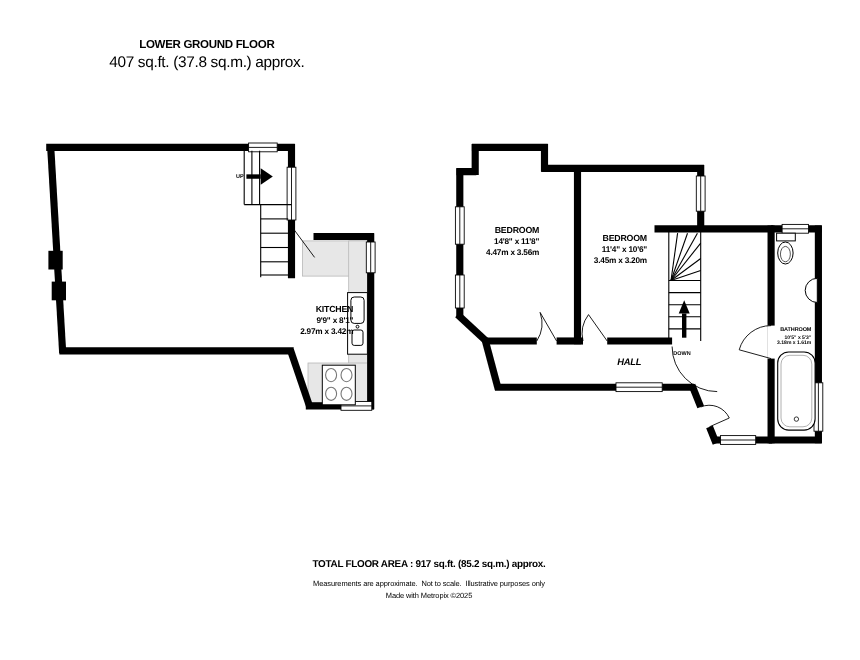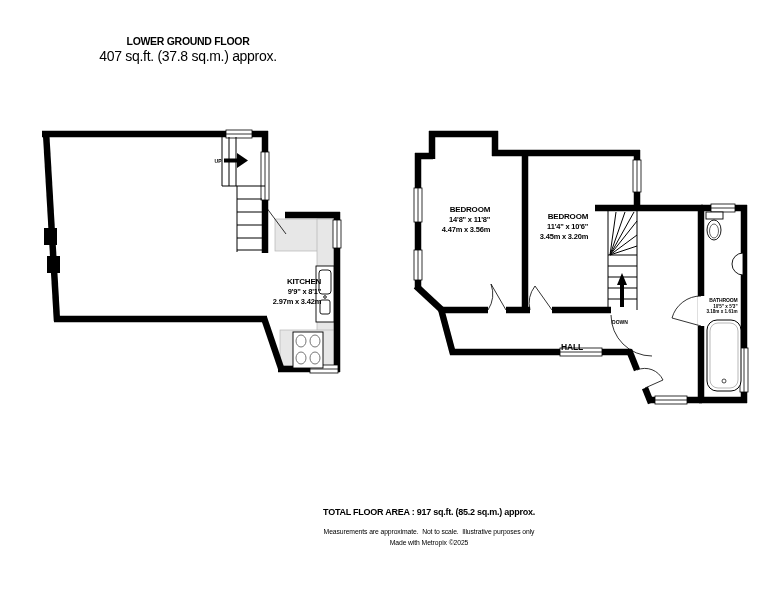--- a/index.html
+++ b/index.html
@@ -9,21 +9,21 @@
   .floor-title{position:absolute;transform:translateX(-50%);text-align:center;white-space:nowrap;}
   .ft1{font-size:10.5px;font-weight:700;letter-spacing:-0.3px;line-height:1.2;}
   .ft2{font-size:14px;font-weight:400;letter-spacing:-0.3px;line-height:1.25;}
   .room-label{position:absolute;transform:translateX(-50%);text-align:right;white-space:nowrap;line-height:1.3;}
   .rname{display:block;font-size:8px;font-weight:700;letter-spacing:-0.2px;}
   .rdim{display:block;font-size:7.5px;font-weight:700;letter-spacing:-0.2px;}
   .room-label.tiny .rname{font-size:5px;letter-spacing:-0.1px;}
   .room-label.tiny .rdim{font-size:4.6px;letter-spacing:0;}
   .mini-label{position:absolute;transform:translateX(-50%);font-size:5px;font-weight:700;white-space:nowrap;}
   .hall-label{position:absolute;transform:translateX(-50%);font-size:8.5px;font-weight:700;letter-spacing:-0.2px;white-space:nowrap;}
-  .footer-line{position:absolute;transform:translateX(-50%);text-align:center;white-space:nowrap;margin-left:39px;}
+  .footer-line{position:absolute;transform:translateX(-50%);text-align:center;white-space:nowrap;}
   .fl1{font-size:9px;font-weight:700;letter-spacing:-0.25px;}
   .fl2{font-size:6.8px;font-weight:400;letter-spacing:-0.1px;}
 </style>
 </head>
 <body>
 
 <div class="canvas">
 
   <div class="floor-title" style="left:172px;top:35px;margin-left:16px;">
     <div class="ft1">LOWER GROUND FLOOR</div>
@@ -211,20 +211,20 @@
   <div class="room-label" style="left:564px;top:212px;">
     <span class="rname">BEDROOM</span>
     <span class="rdim">11'4" x 10'6"</span>
     <span class="rdim">3.45m x 3.20m</span>
   </div>
   <div class="room-label tiny" style="left:722px;top:297px;">
     <span class="rname">BATHROOM</span>
     <span class="rdim">10'5" x 5'3"</span>
     <span class="rdim">3.18m x 1.61m</span>
   </div>
-  <div class="hall-label" style="left:572px;top:342px;">HALL</div>
+  <div class="hall-label" style="left:572px;top:324px;font-style:italic;">HALL</div>
   <div class="mini-label" style="left:620px;top:319px;">DOWN</div>
 
   <div class="footer-line fl1" style="left:390px;top:507px;">TOTAL FLOOR AREA : 917 sq.ft. (85.2 sq.m.) approx.</div>
   <div class="footer-line fl2" style="left:390px;top:528px;">Measurements are approximate.&nbsp; Not to scale.&nbsp; Illustrative purposes only</div>
   <div class="footer-line fl2" style="left:390px;top:539px;">Made with Metropix ©2025</div>
 
 </div>
 
 </body></html>

